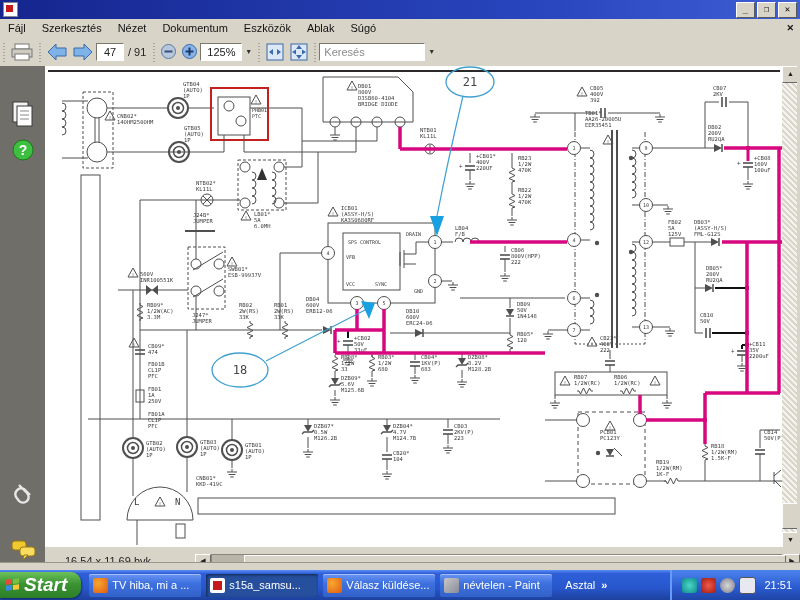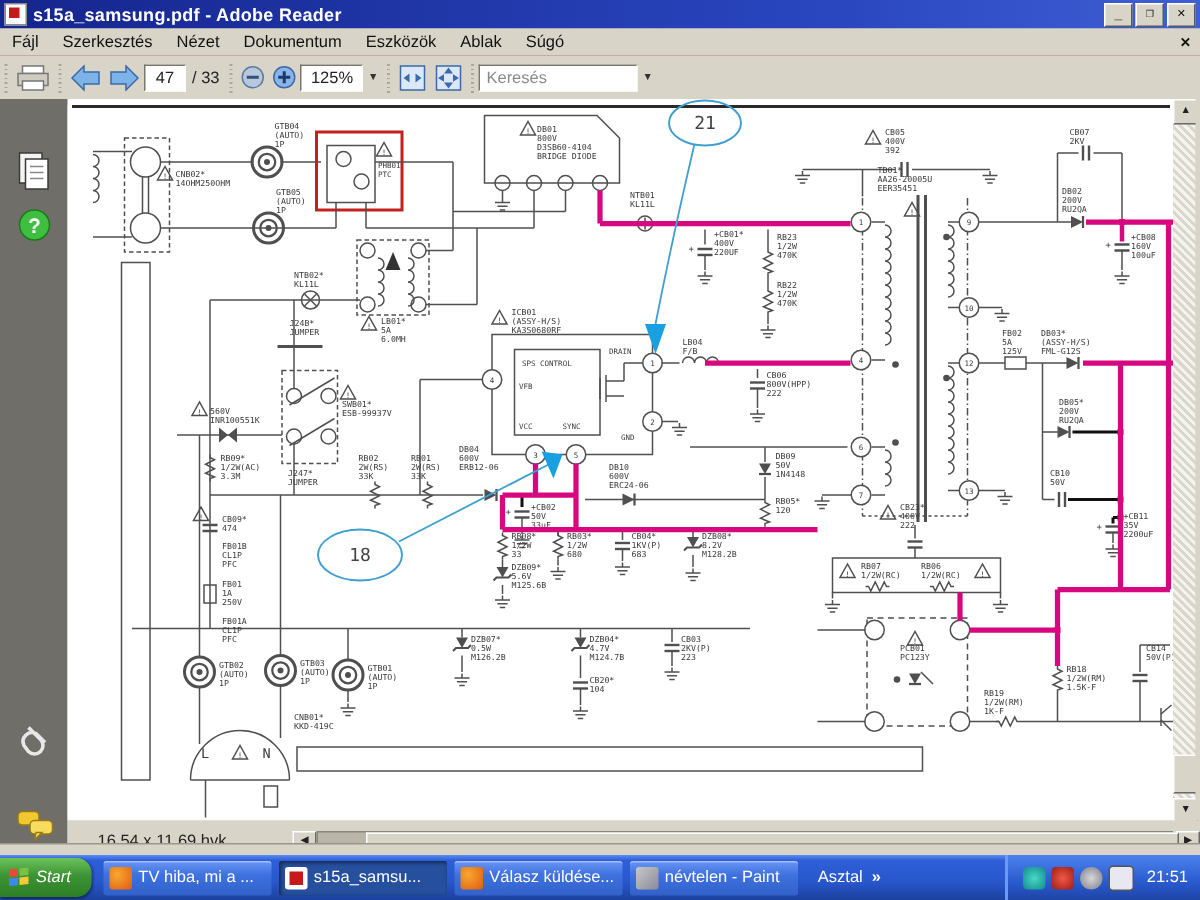--- a/index.html
+++ b/index.html
@@ -39,37 +39,36 @@
   #rightedge{left:797px;top:66px;width:3px;height:481px;background:#d8d4c8;}
   
   #statusrow{left:45px;top:547px;width:755px;height:28px;background:#d8d4c8;font-size:11px;color:#222;display:flex;align-items:center;}
   #pagesize{margin-left:20px;width:130px;}
   .hbtn{width:14px;height:13px;background:#d8d4c8;border:1px solid;border-color:#fff #6a6a6a #6a6a6a #fff;font-size:7px;line-height:11px;text-align:center;}
   #htrack{flex:1;height:13px;background:#b9b5a9;border:1px solid #8a8678;position:relative;margin-right:2px;}
   #hthumb{position:absolute;left:32px;top:0;height:11px;width:540px;background:#d8d4c8;border:1px solid;border-color:#fff #6a6a6a #6a6a6a #fff;}
   #winbottom{left:0;top:562px;width:800px;height:8px;background:#d8d4c8;border-top:1px solid #9a968a;}
   
   #taskbar{left:0;top:570px;width:800px;height:30px;background:linear-gradient(#5a8cf4 0%,#2e5fd8 12%,#2857cc 60%,#1c419e 100%);display:flex;align-items:center;}
-  #startbtn{height:26px;padding:0 14px 0 6px;margin-right:8px;border-radius:0 10px 10px 0;background:linear-gradient(#6cc25a,#3c9434 45%,#2c7e26);color:#fff;font-weight:normal;font-style:italic;font-size:11px;display:flex;align-items:center;gap:4px;box-shadow:1px 1px 2px rgba(0,0,0,.4);justify-content:center;}
+  #startbtn{height:26px;padding:0 14px 0 6px;margin-right:8px;border-radius:0 10px 10px 0;background:linear-gradient(#6cc25a,#3c9434 45%,#2c7e26);color:#fff;font-weight:bold;font-style:italic;font-size:19px;display:flex;align-items:center;gap:4px;box-shadow:1px 1px 2px rgba(0,0,0,.4);justify-content:center;}
   .flag{width:14px;height:12px;display:grid;grid-template-columns:6px 6px;grid-template-rows:5px 5px;gap:1px;transform:skewY(-6deg);}
   .flag i{display:block;}
   .task{height:23px;width:104px;margin-right:5px;border-radius:2px;background:linear-gradient(#6a95f2,#3e71e0 40%,#3261c8);color:#fff;font-size:11px;display:flex;align-items:center;padding:0 4px;gap:4px;overflow:hidden;white-space:nowrap;box-shadow:inset 0 1px 0 rgba(255,255,255,.4);}
   .task.active{background:#26509e;box-shadow:inset 1px 1px 3px rgba(0,0,0,.55);}
   .ticon16{width:15px;height:15px;flex:0 0 15px;border-radius:2px;position:relative;}
   #desktoolbar{color:#fff;font-size:11px;margin:0 4px 0 8px;display:flex;align-items:center;gap:6px;}
   #tray{margin-left:auto;height:30px;display:flex;align-items:center;gap:4px;padding:0 8px 0 10px;background:linear-gradient(#4b83ee,#2a5ace 60%,#1e45a6);border-left:2px solid #6a9af8;justify-content:center;}
   .trayic{width:15px;height:15px;border-radius:3px;}
   #clock{color:#fff;font-size:11px;margin-left:4px;}
 </style>
 </head>
 <body>
 
 <div class="abs" id="titlebar">
   <span class="ticon"></span>
-  <span id="title-text">s15a_samsung.pdf - Adobe Reader</span>
   <span class="winbtns">
     <span class="wbtn">_</span>
     <span class="wbtn">❐</span>
     <span class="wbtn">✕</span>
   </span>
 </div>
 
 <div class="abs" id="menubar">
   <span class="menu-item">Fájl</span>
   <span class="menu-item">Szerkesztés</span>
@@ -97,21 +96,21 @@
     </svg>
   </span>
   <span class="tbtn">
     <svg width="22" height="18" viewBox="0 0 22 18">
       <polygon points="2,5 12,5 12,1 20,9 12,17 12,13 2,13" fill="#7db3e8" stroke="#3a6aa8"></polygon>
     </svg>
   </span>
   <span class="pagebox">
       <span>47</span>
     </span>
-  <span class="slash">/ 33</span>
+  <span class="slash">/ 91</span>
   <span class="tsep"></span>
   <span class="tbtn">
     <svg width="17" height="17" viewBox="0 0 17 17">
       <circle cx="8.5" cy="8.5" r="7" fill="#b8c8dc" stroke="#5a7aa0"></circle>
         <rect x="4.5" y="7.5" width="8" height="2" fill="#33507a"></rect>
     </svg>
   </span>
   <span class="tbtn">
     <svg width="17" height="17" viewBox="0 0 17 17">
       <circle cx="8.5" cy="8.5" r="7" fill="#8ab4e8" stroke="#3a6aa8"></circle>

